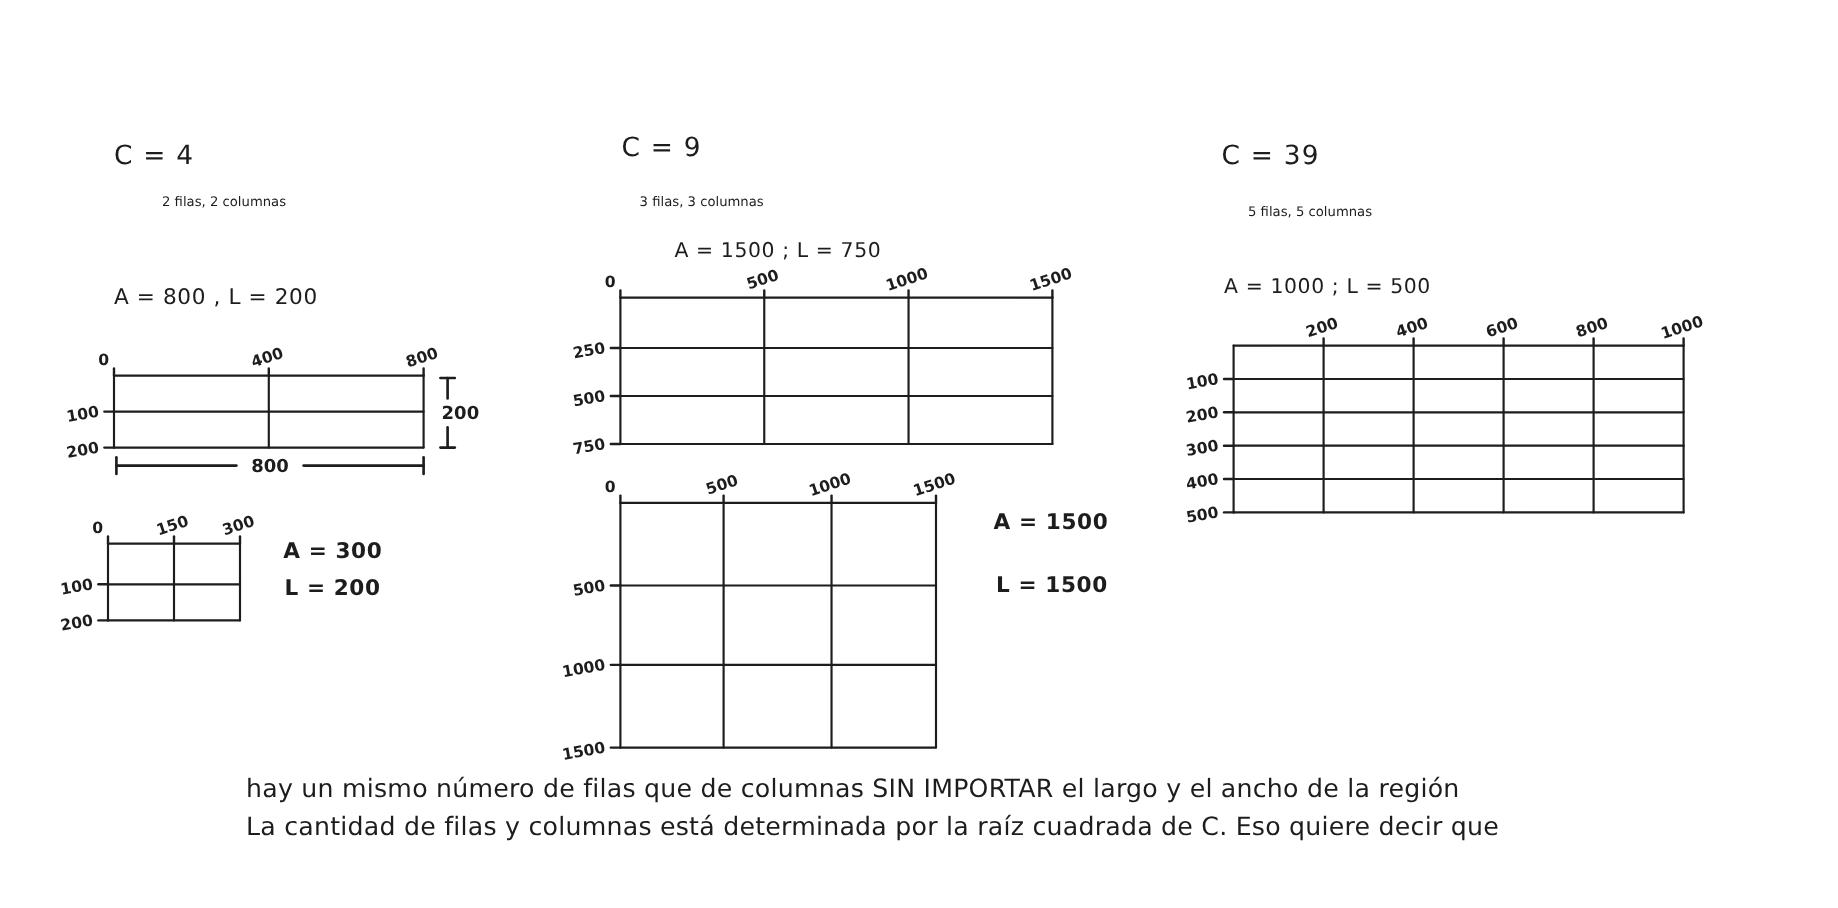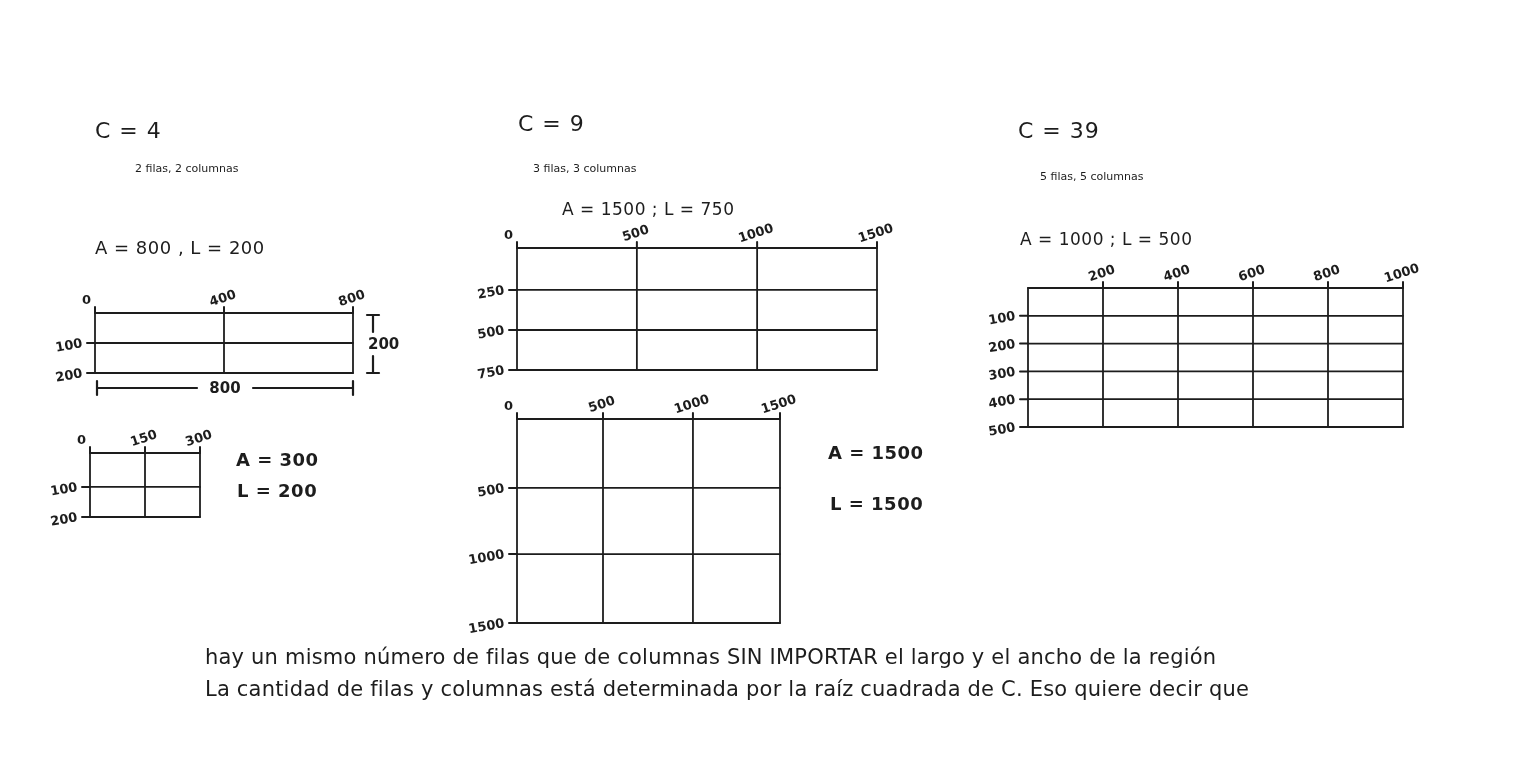--- a/index.html
+++ b/index.html
@@ -169,21 +169,21 @@
   <div class="t sub" style="left:533px; top:163px;">3 filas, 3 columnas</div>
   <div class="t params" style="left:562px; top:200px; font-size:17px;">A = 1500 ;   L = 750</div>
 
   <div class="t clabel" style="left:1018px; top:119px;">C = 39</div>
   <div class="t sub" style="left:1040px; top:171px;">5 filas, 5 columnas</div>
   <div class="t params" style="left:1020px; top:230px; font-size:17px;">A = 1000  ;   L = 500</div>
 
   <div class="t side" style="left:236px; top:450px;">A = 300</div>
   <div class="t side" style="left:237px; top:481px;">L = 200</div>
 
-  <div class="t side" style="left:828px; top:443px;">A = 1500</div>
-  <div class="t side" style="left:830px; top:478px;margin-top:16px;">L = 1500</div>
+  <div class="t side" style="left:828px; top:426px;">A = 1500</div>
+  <div class="t side" style="left:830px; top:478px;">L = 1500</div>
 
   <div class="t footer" style="left:205px; top:646px;">
     <div class="fline">hay un mismo número de filas que de columnas SIN IMPORTAR el largo y el ancho de la región</div>
     <div class="fline">La cantidad de filas y columnas está determinada por la raíz cuadrada de C. Eso quiere decir que</div>
   </div>
 
 </div>
 
 </body></html>

